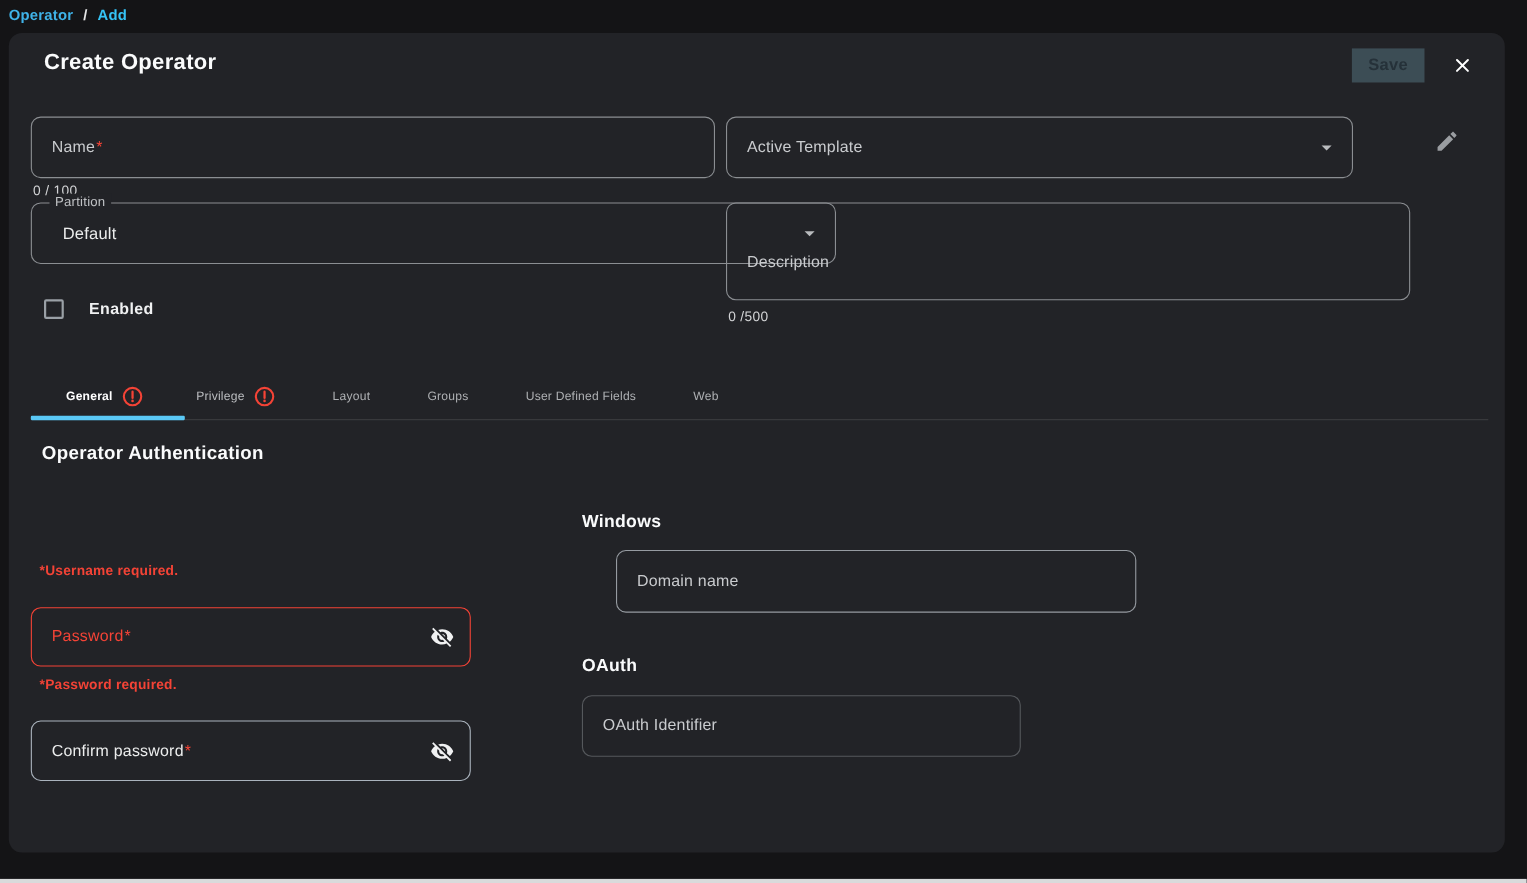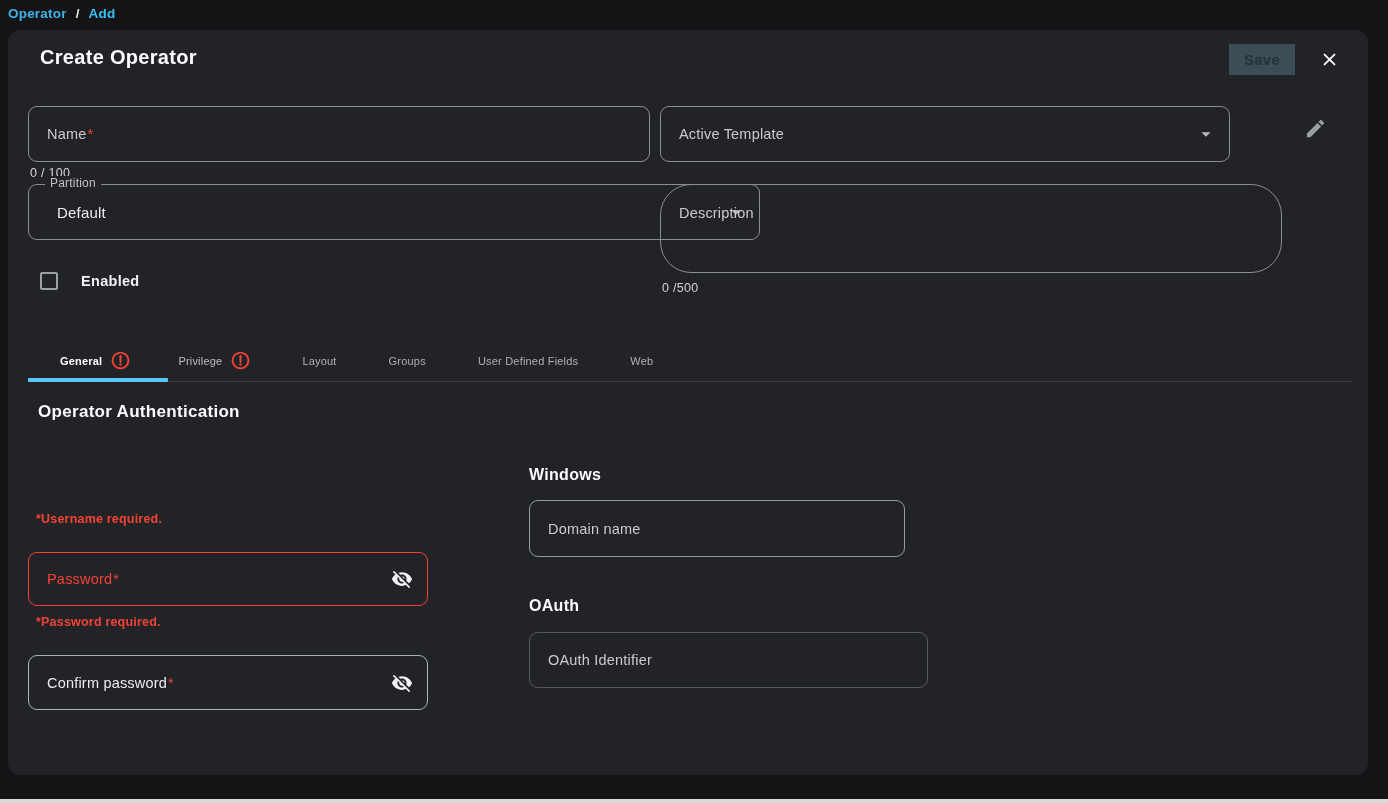--- a/index.html
+++ b/index.html
@@ -48,21 +48,21 @@
   .req { color:#f44336; margin-left:1px; }
   .field.error { border-color:#f44336; }
   .field.error .flabel { color:#f44336; }
   .fvalue { margin-left:28px; font-size:15px; color:#eceded; letter-spacing:.2px; }
   .chevron { position:absolute; right:12px; top:50%; transform:translateY(-50%); }
   .notch-label {
     position:absolute; top:-9px; left:16px; padding:0 5px;
     background:#222327; font-size:12px; color:#bfc1c4; letter-spacing:.2px;
   }
   .counter { position:absolute; font-size:12.5px; color:#d3d4d6; letter-spacing:.3px; }
-  .textarea-field { align-items:flex-start;border-radius:31px; }
+  .textarea-field { align-items:center; }
   .textarea-field .flabel { margin-top:20px; }
   .eye-btn {
     position:absolute; right:12px; top:50%; transform:translateY(-50%);
     background:none; border:none; cursor:pointer; padding:2px;
     display:flex; align-items:center;
   }
   .err-msg { position:absolute; font-size:12.5px; font-weight:bold; color:#f44336; letter-spacing:.2px; }
   
   .checkbox-row { position:absolute; left:32px; top:242px; display:flex; align-items:center; cursor:pointer; }
   .checkbox {
@@ -200,21 +200,21 @@
   <div class="field" style="left:20px;top:625px;width:400px;height:55px;border-color:#aab3bd;">
     <span class="flabel" style="color:#eceded;"><span>Confirm password</span><span class="req">*</span></span>
     <button class="eye-btn">
       <svg width="22" height="22" viewBox="0 0 24 24">
         <path d="M12 7c2.76 0 5 2.24 5 5 0 .65-.13 1.26-.36 1.83l2.92 2.92c1.51-1.26 2.7-2.89 3.43-4.75-1.73-4.39-6-7.5-11-7.5-1.4 0-2.74.25-3.98.7l2.16 2.16C10.74 7.13 11.35 7 12 7zM2 4.27l2.28 2.28.46.46C3.08 8.3 1.78 10.02 1 12c1.73 4.39 6 7.5 11 7.5 1.55 0 3.03-.3 4.38-.84l.42.42L19.73 22 21 20.73 3.27 3 2 4.27zM7.53 9.8l1.55 1.55c-.05.21-.08.43-.08.65 0 1.66 1.34 3 3 3 .22 0 .44-.03.65-.08l1.55 1.55c-.67.33-1.41.53-2.2.53-2.76 0-5-2.24-5-5 0-.79.2-1.53.53-2.2zm4.31-.78l3.15 3.15.02-.16c0-1.66-1.34-3-3-3l-.17.01z" fill="#f0f1f2"></path>
       </svg>
     </button>
   </div>
 
   <div class="section-heading h-windows">Windows</div>
-  <div class="field" style="left:521px;top:470px;width:376px;height:57px;border-color:#969ba1;">
+  <div class="field" style="left:552px;top:470px;width:473px;height:57px;border-color:#969ba1;">
     <span class="flabel">Domain name</span>
   </div>
 
   <div class="section-heading h-oauth">OAuth</div>
   <div class="field" style="left:521px;top:602px;width:399px;height:56px;border-color:#55585c;">
     <span class="flabel">OAuth Identifier</span>
   </div>
 
 </div>
 

